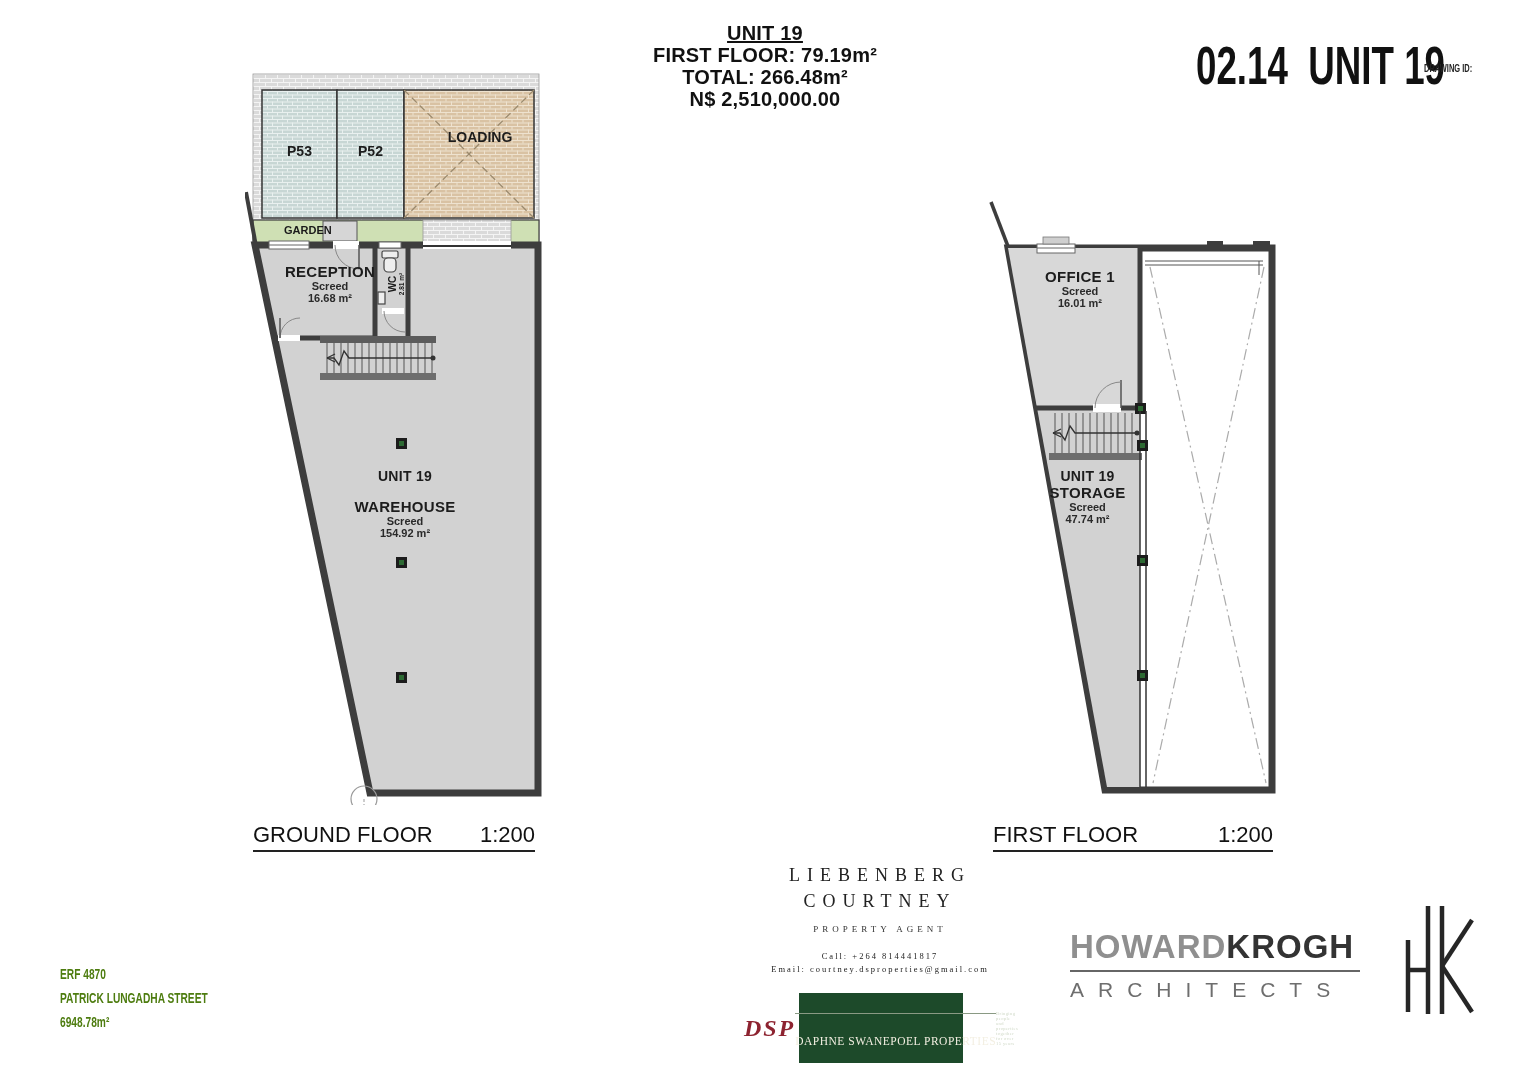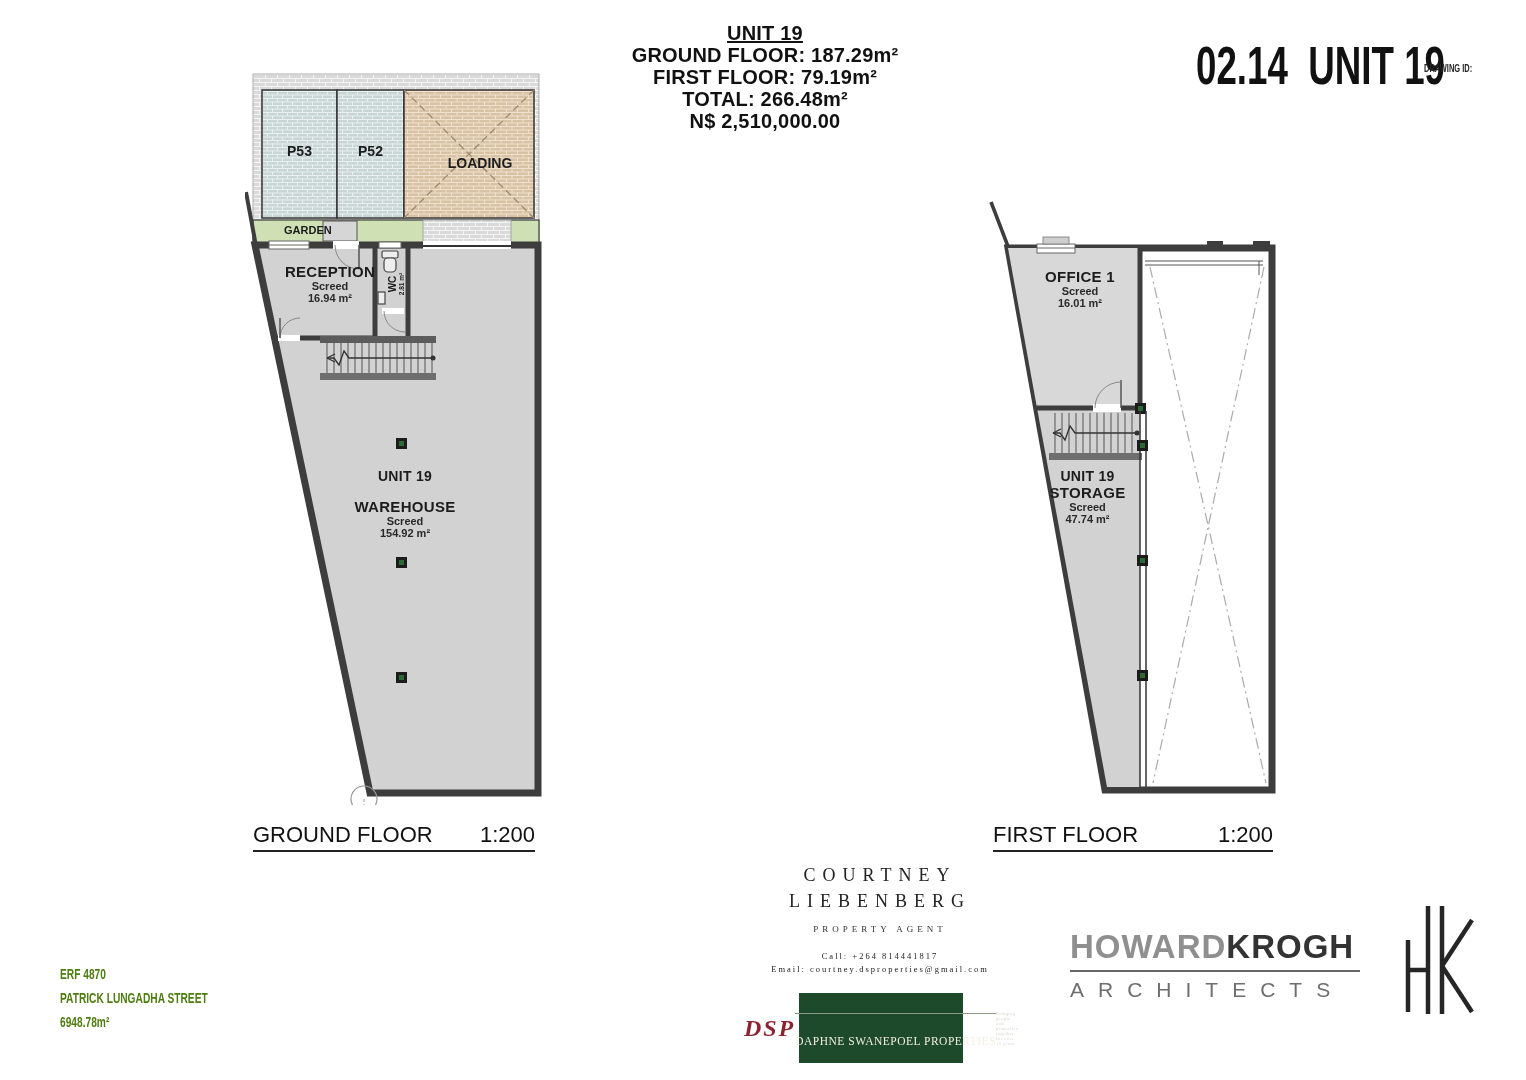--- a/index.html
+++ b/index.html
@@ -52,21 +52,20 @@
   .hk .nm { font-size:33px; font-weight:bold; letter-spacing:1px; white-space:nowrap; border-bottom:2px solid #666; padding-bottom:4px; }
   .hk .sub { margin-top:6px; font-size:21px; letter-spacing:14px; color:#6e6e6e; font-weight:normal; }
 </style>
 </head>
 <body>
 
 <div id="canvas">
 
   <div class="abs spec">
     <div class="u">UNIT 19</div>
-    <div>GROUND FLOOR: 187.29m²</div>
     <div>FIRST FLOOR: 79.19m²</div>
     <div>TOTAL: 266.48m²</div>
     <div>N$ 2,510,000.00</div>
   </div>
 
   <div class="abs sheet-title">
     <span class="cond"><span>02.14</span>&nbsp;&nbsp;<span>UNIT 19</span></span>
   </div>
   <div class="abs drawing-id"><span class="cond">DRAWING ID:</span></div>
 
@@ -190,29 +189,29 @@
       <line x1="119" y1="729" x2="119" y2="748" stroke="#999" stroke-width="1" stroke-dasharray="3 2"></line>
     </g>
   </svg>
 
   <div class="abs zone-label" style="left:262px; top:143px; width:75px;">
       <div class="ctr">P53</div>
     </div>
   <div class="abs zone-label" style="left:337px; top:143px; width:67px;">
       <div class="ctr">P52</div>
     </div>
-  <div class="abs zone-label" style="left:404px; top:155px; width:152px;">
+  <div class="abs zone-label" style="left:404px; top:129px; width:152px;">
       <div class="ctr">LOADING</div>
     </div>
   <div class="abs" style="left:284px; top:224px; font-size:11px; font-weight:bold;">GARDEN</div>
 
   <div class="abs ctr" style="left:270px; top:263px; width:120px;">
     <div class="room-name">RECEPTION</div>
     <div class="room-sub">Screed</div>
-    <div class="room-sub">16.94 m²</div>
+    <div class="room-sub">16.68 m²</div>
   </div>
 
   <div class="abs wc-label" style="left:376px; top:275px; width:40px;">
     <div class="a">WC</div>
     <div class="b">2.81 m²</div>
   </div>
 
   <div class="abs ctr" style="left:330px; top:468px; width:150px;">
     <div class="room-name sm">UNIT 19</div>
   </div>
@@ -323,22 +322,22 @@
     <span>1:200</span>
   </div>
 
   <div class="abs proj-sub">
     <div><span class="cond">ERF 4870</span></div>
     <div><span class="cond">PATRICK LUNGADHA STREET</span></div>
     <div><span class="cond">6948.78m²</span></div>
   </div>
 
   <div class="abs agent">
+    <div class="nm">LIEBENBERG</div>
     <div class="nm">COURTNEY</div>
-    <div class="nm">LIEBENBERG</div>
     <div class="role">PROPERTY AGENT</div>
     <div class="contact">
       <div>Call: +264 814441817</div>
       <div>Email: courtney.dsproperties@gmail.com</div>
     </div>
   </div>
 
   <div class="abs dsp" style="background:#1d4a2a;">
     <div class="mono" style="color:#8d2330;">DSP</div>
     <div class="nm">DAPHNE SWANEPOEL PROPERTIES</div>

